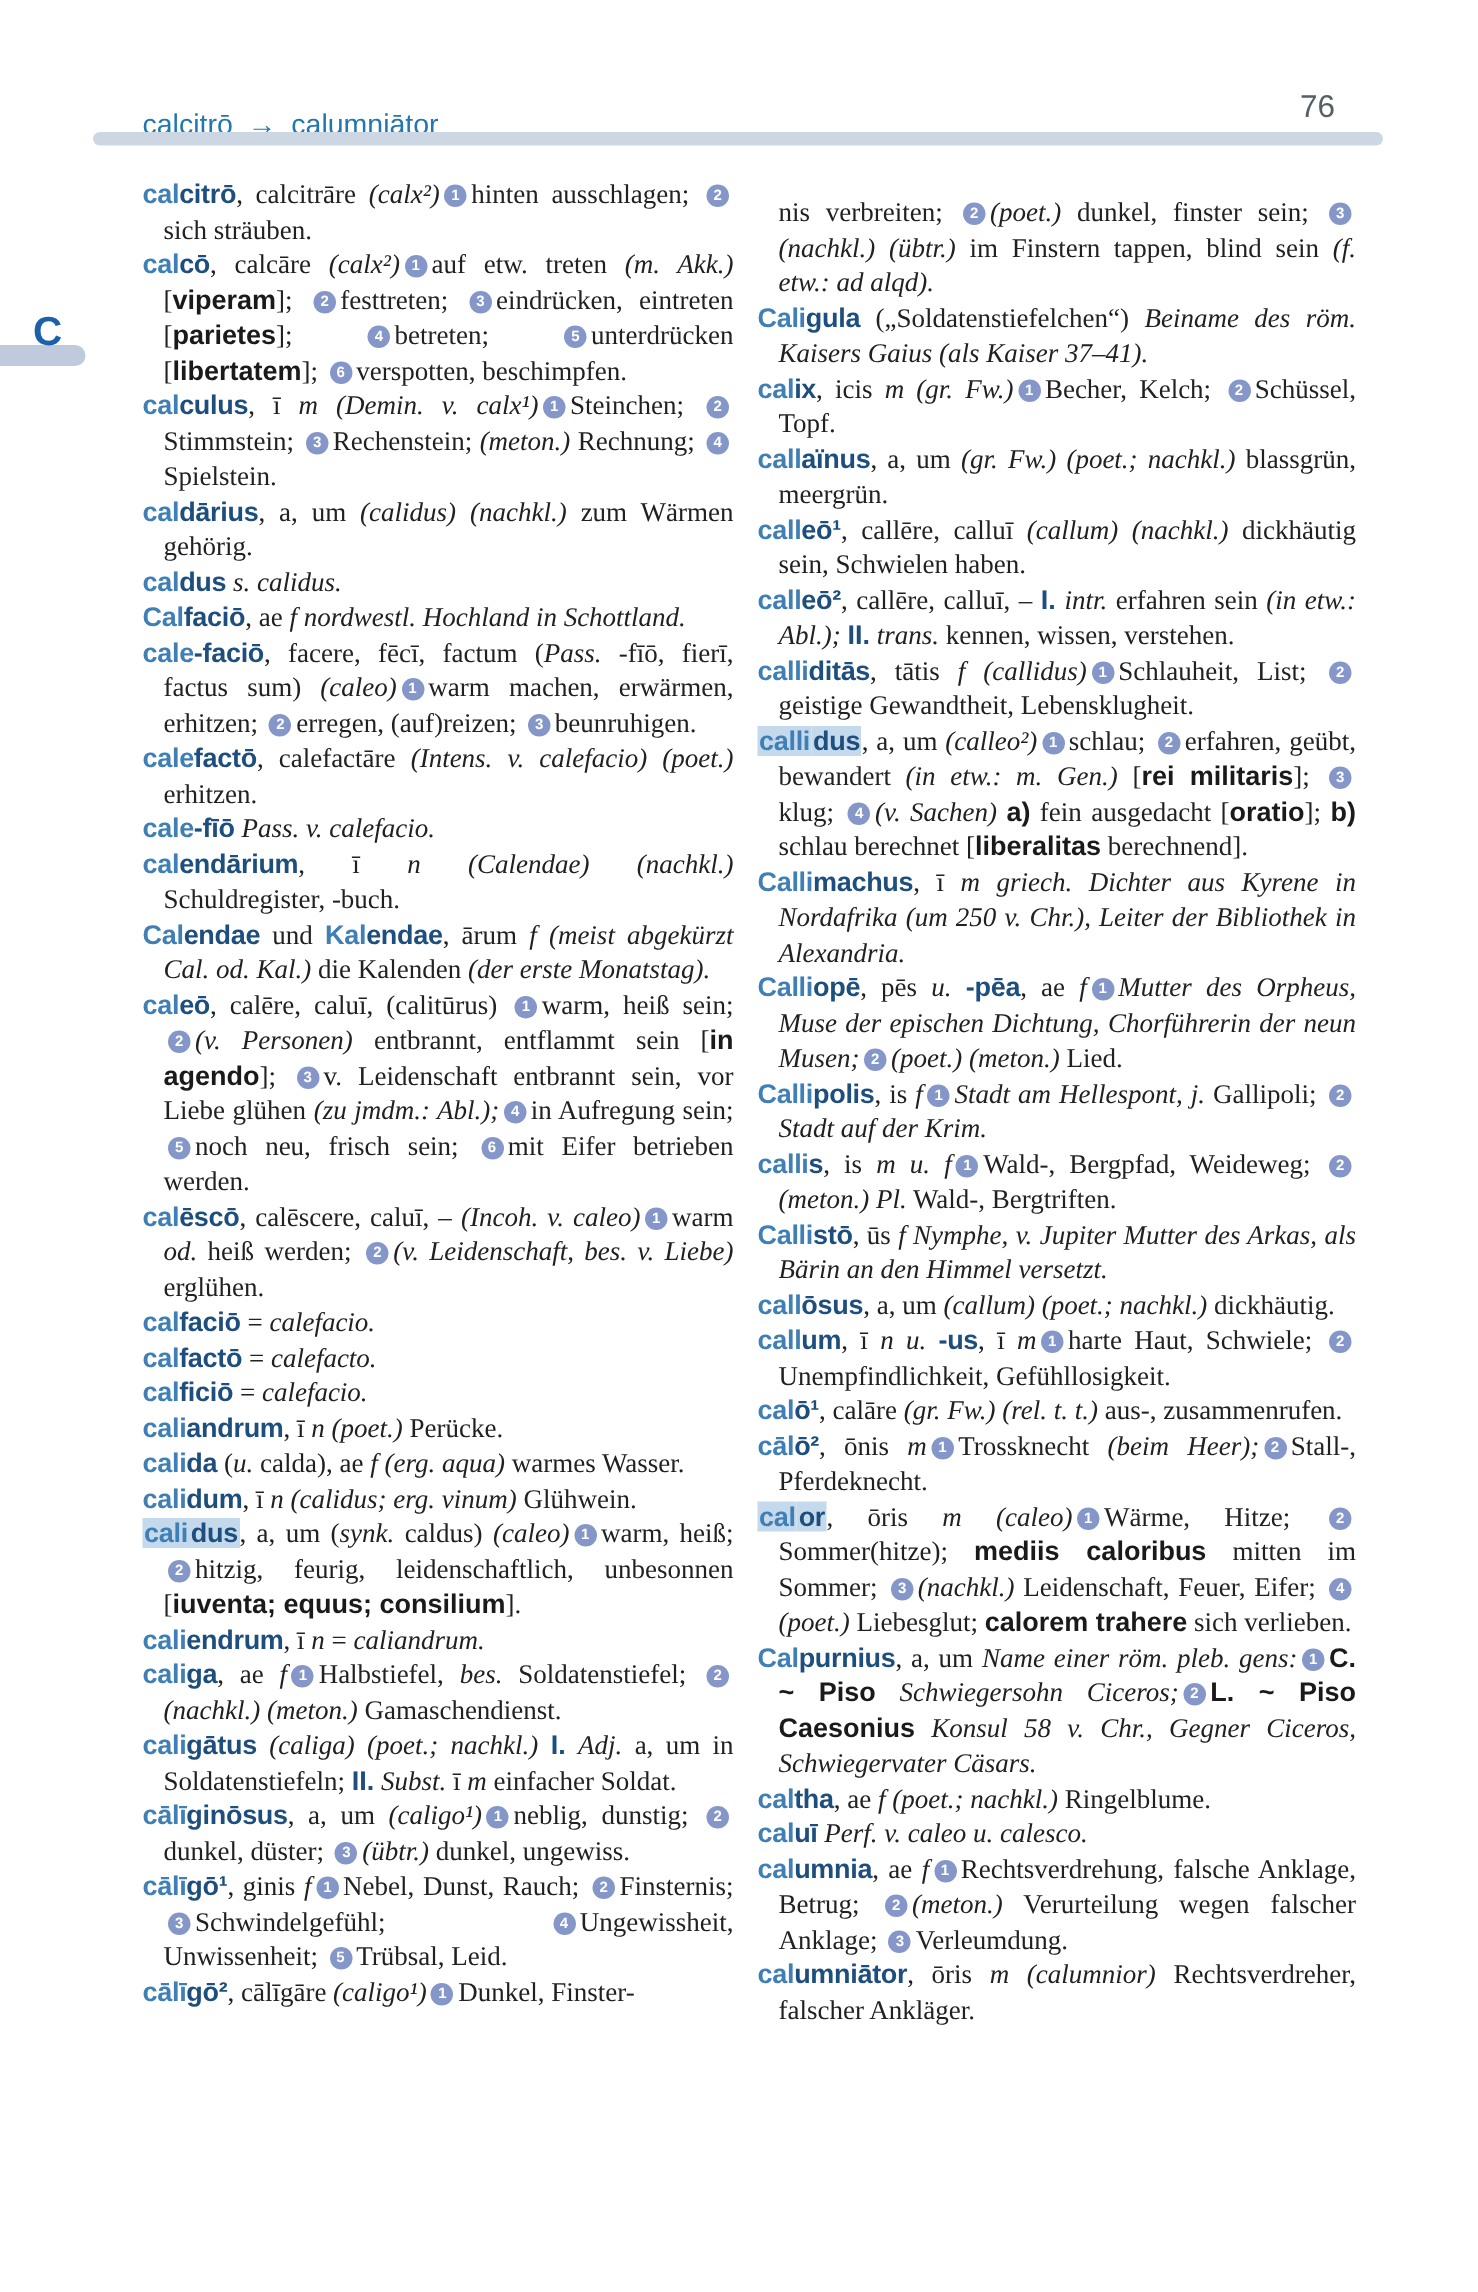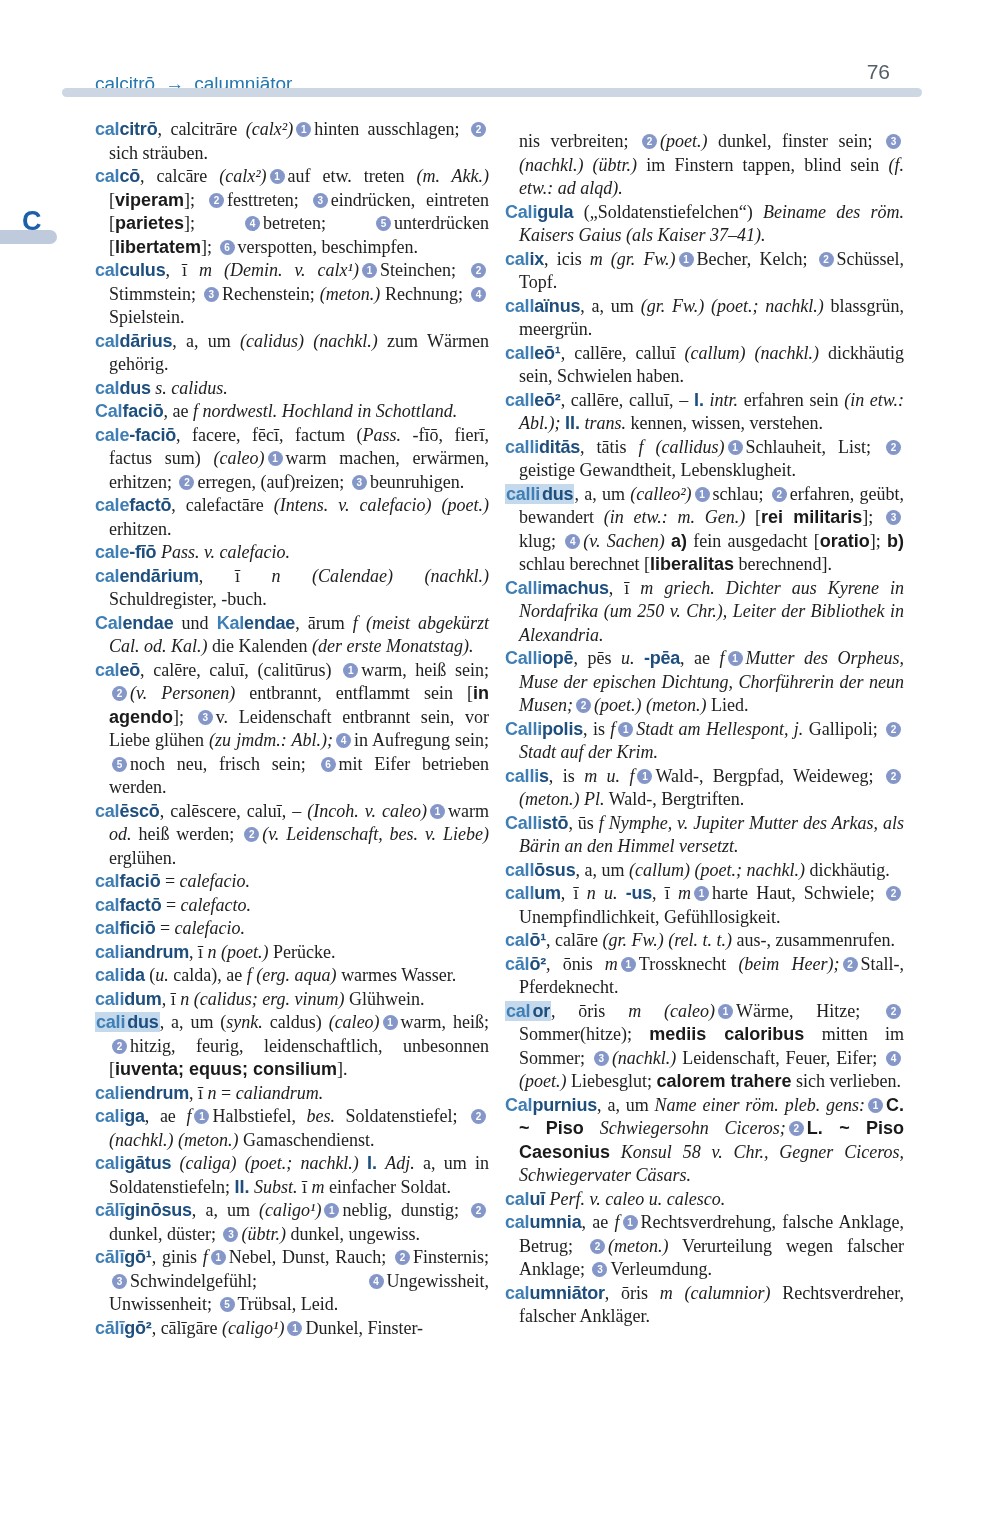--- a/index.html
+++ b/index.html
@@ -113,18 +113,19 @@
       <p class="entry"><span class="seg-hw1">Calli</span><span class="seg-hw2">opē</span><span class="seg-t">, pēs </span><span class="seg-i">u.</span><span class="seg-t"> </span><span class="seg-hw2">-pēa</span><span class="seg-t">, ae </span><span class="seg-i">f</span><span class="badge">1</span><span class="seg-i">Mutter des Orpheus, Muse der epischen Dichtung, Chorführerin der neun Musen;</span><span class="badge">2</span><span class="seg-i">(poet.) (meton.)</span><span class="seg-t"> Lied.</span></p>
       <p class="entry"><span class="seg-hw1">Calli</span><span class="seg-hw2">polis</span><span class="seg-t">, is </span><span class="seg-i">f</span><span class="badge">1</span><span class="seg-i">Stadt am Hellespont, j.</span><span class="seg-t"> Gallipoli; </span><span class="badge">2</span><span class="seg-i">Stadt auf der Krim.</span></p>
       <p class="entry"><span class="seg-hw1">calli</span><span class="seg-hw2">s</span><span class="seg-t">, is </span><span class="seg-i">m u. f</span><span class="badge">1</span><span class="seg-t">Wald-, Bergpfad, Weideweg; </span><span class="badge">2</span><span class="seg-i">(meton.) Pl.</span><span class="seg-t"> Wald-, Bergtriften.</span></p>
       <p class="entry"><span class="seg-hw1">Calli</span><span class="seg-hw2">stō</span><span class="seg-t">, ūs </span><span class="seg-i">f Nymphe, v. Jupiter Mutter des Arkas, als Bärin an den Himmel versetzt.</span></p>
       <p class="entry"><span class="seg-hw1">call</span><span class="seg-hw2">ōsus</span><span class="seg-t">, a, um </span><span class="seg-i">(callum) (poet.; nachkl.)</span><span class="seg-t"> dickhäutig.</span></p>
       <p class="entry"><span class="seg-hw1">call</span><span class="seg-hw2">um</span><span class="seg-t">, ī </span><span class="seg-i">n u.</span><span class="seg-t"> </span><span class="seg-hw2">-us</span><span class="seg-t">, ī </span><span class="seg-i">m</span><span class="badge">1</span><span class="seg-t">harte Haut, Schwiele; </span><span class="badge">2</span><span class="seg-t">Unempfindlichkeit, Gefühllosigkeit.</span></p>
       <p class="entry"><span class="seg-hw1">cal</span><span class="seg-hw2">ō¹</span><span class="seg-t">, calāre </span><span class="seg-i">(gr. Fw.) (rel. t. t.)</span><span class="seg-t"> aus-, zusammenrufen.</span></p>
       <p class="entry"><span class="seg-hw1">cāl</span><span class="seg-hw2">ō²</span><span class="seg-t">, ōnis </span><span class="seg-i">m</span><span class="badge">1</span><span class="seg-t">Trossknecht </span><span class="seg-i">(beim Heer);</span><span class="badge">2</span><span class="seg-t">Stall-, Pferdeknecht.</span></p>
       <p class="entry"><span class="seg-hw1 hl">cal</span><span class="seg-hw2 hl">or</span><span class="seg-t">, ōris </span><span class="seg-i">m (caleo)</span><span class="badge">1</span><span class="seg-t">Wärme, Hitze; </span><span class="badge">2</span><span class="seg-t">Sommer(hitze); </span><span class="seg-b">mediis caloribus</span><span class="seg-t"> mitten im Sommer; </span><span class="badge">3</span><span class="seg-i">(nachkl.)</span><span class="seg-t"> Leidenschaft, Feuer, Eifer; </span><span class="badge">4</span><span class="seg-i">(poet.)</span><span class="seg-t"> Liebesglut; </span><span class="seg-b">calorem trahere</span><span class="seg-t"> sich verlieben.</span></p>
       <p class="entry"><span class="seg-hw1">Cal</span><span class="seg-hw2">purnius</span><span class="seg-t">, a, um </span><span class="seg-i">Name einer röm. pleb. gens:</span><span class="badge">1</span><span class="seg-b">C. ~ Piso</span><span class="seg-t"> </span><span class="seg-i">Schwiegersohn Ciceros;</span><span class="badge">2</span><span class="seg-b">L. ~ Piso Caesonius</span><span class="seg-t"> </span><span class="seg-i">Konsul 58 v. Chr., Gegner Ciceros, Schwiegervater Cäsars.</span></p>
+      <p class="entry"><span class="seg-hw1">cal</span><span class="seg-hw2">tha</span><span class="seg-t">, ae </span><span class="seg-i">f (poet.; nachkl.)</span><span class="seg-t"> Ringelblume.</span></p>
       <p class="entry"><span class="seg-hw1">cal</span><span class="seg-hw2">uī</span><span class="seg-t"> </span><span class="seg-i">Perf. v. caleo u. calesco.</span></p>
       <p class="entry"><span class="seg-hw1">cal</span><span class="seg-hw2">umnia</span><span class="seg-t">, ae </span><span class="seg-i">f</span><span class="badge">1</span><span class="seg-t">Rechtsverdrehung, falsche Anklage, Betrug; </span><span class="badge">2</span><span class="seg-i">(meton.)</span><span class="seg-t"> Verurteilung wegen falscher Anklage; </span><span class="badge">3</span><span class="seg-t">Verleumdung.</span></p>
       <p class="entry"><span class="seg-hw1">cal</span><span class="seg-hw2">umniātor</span><span class="seg-t">, ōris </span><span class="seg-i">m (calumnior)</span><span class="seg-t"> Rechtsverdreher, falscher Ankläger.</span></p>
     </div>
 
 </div>
 
 </body></html>

